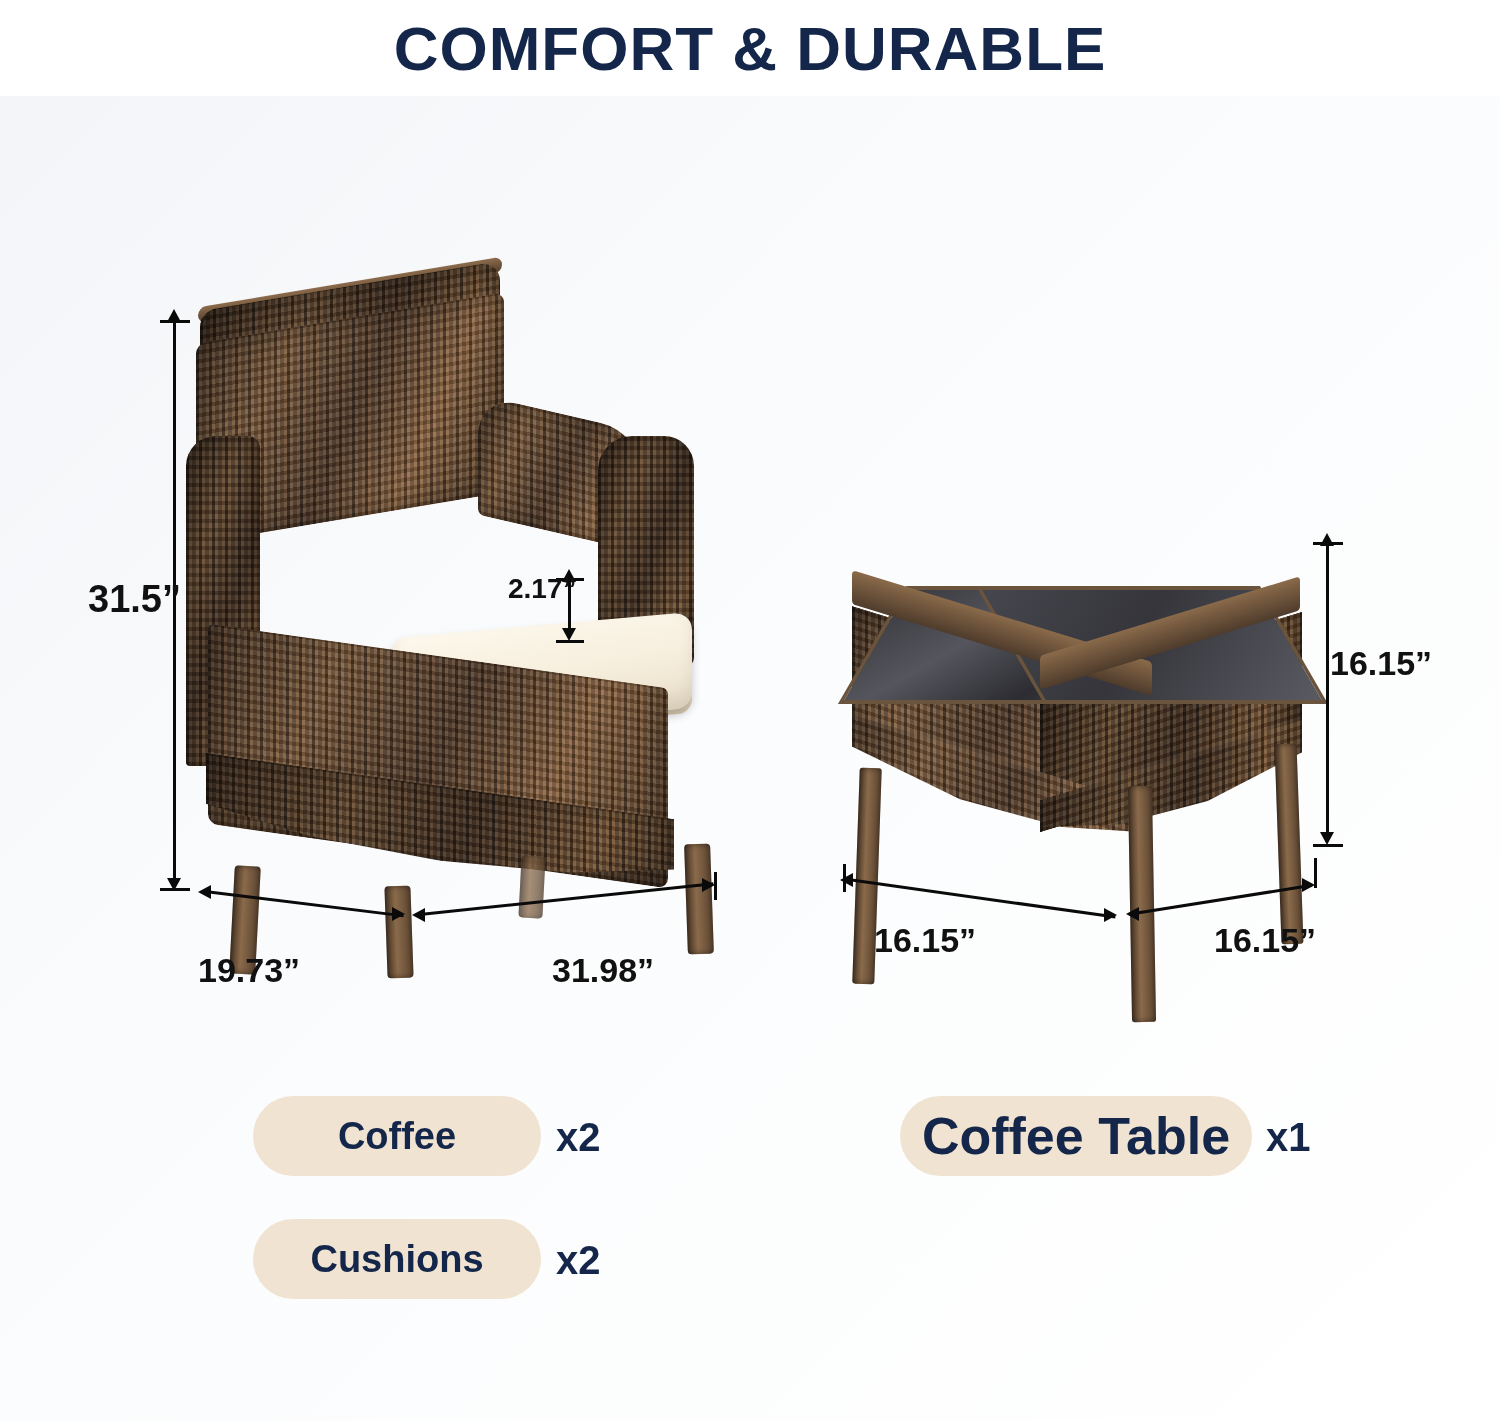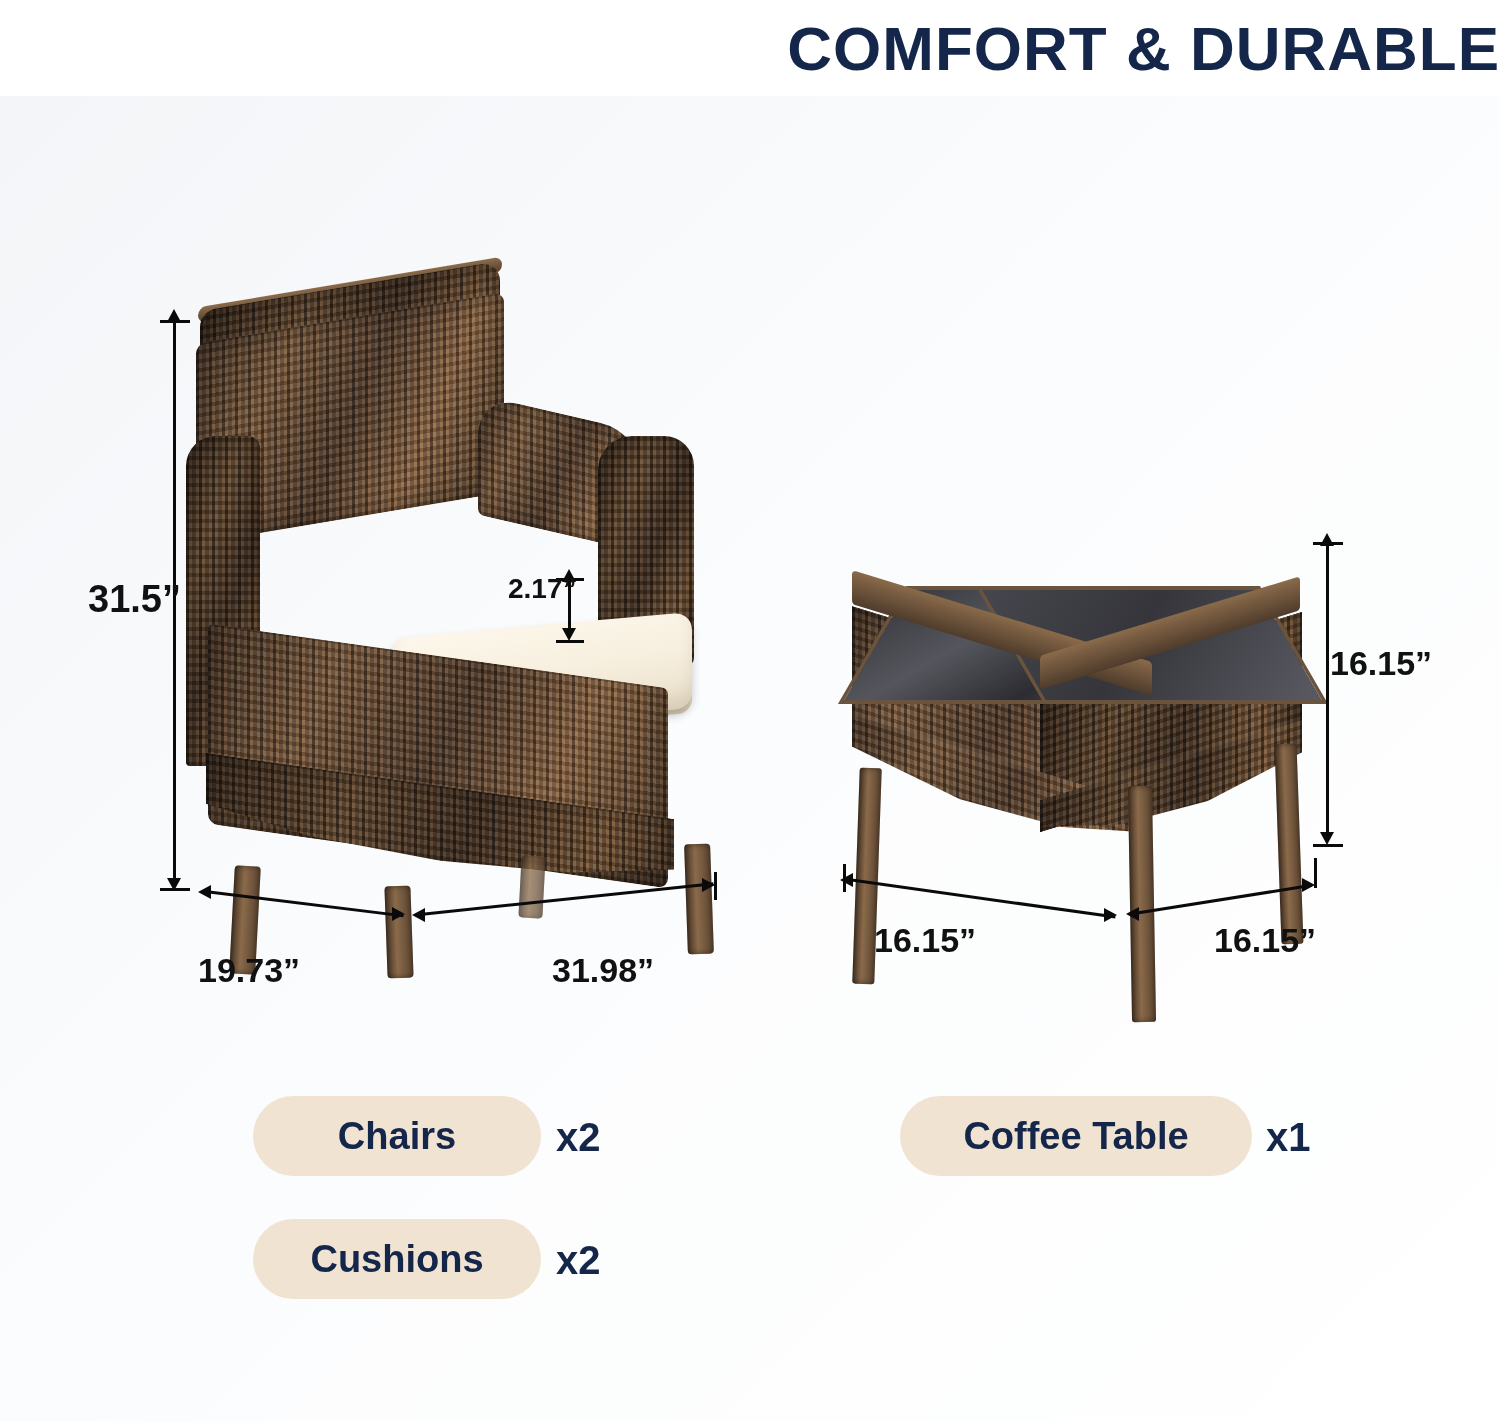--- a/index.html
+++ b/index.html
@@ -17,21 +17,21 @@
 
   
   .header {
     position: absolute;
     top: 0;
     left: 0;
     width: 1500px;
     height: 96px;
     display: flex;
     align-items: center;
-    justify-content: flex-end;
+    justify-content: center;
   }
   .header-title {
     font-size: 62px;
     font-weight: bold;
     letter-spacing: 1px;
     color: #14264a;
     white-space: nowrap;
   }
 
   
@@ -375,28 +375,28 @@
     <div class="dim-line" style="left:1134px; top:816px; width:180px; height:3px; transform:rotate(-9deg); transform-origin:left center;"></div>
     <div class="arrow arrow-left" style="left:1126px; top:811px;"></div>
     <div class="arrow arrow-right" style="left:1302px; top:782px;"></div>
     <div class="dim-line" style="left:1314px; top:762px; width:3px; height:30px;"></div>
     <div class="dim-label" style="left:1214px; top:825px; font-size:34px;">16.15”</div>
   </div>
 
   <div>
 
     <div class="pill" style="left:253px; top:1000px; width:288px; height:80px; font-size:38px;">
-      <span>Chairs</span>
+      <span>Coffee</span>
     </div>
     <div class="qty" style="left:556px; top:1019px;">x2</div>
 
     <div class="pill" style="left:253px; top:1123px; width:288px; height:80px; font-size:38px;">
       <span>Cushions</span>
     </div>
     <div class="qty" style="left:556px; top:1142px;">x2</div>
 
-    <div class="pill" style="left:900px; top:1000px; width:352px; height:80px; font-size:38px;">
+    <div class="pill" style="left:900px; top:1000px; width:352px; height:80px; font-size:52px;">
       <span>Coffee Table</span>
     </div>
     <div class="qty" style="left:1266px; top:1019px;">x1</div>
   </div>
 
 </div>
 
 </body></html>

